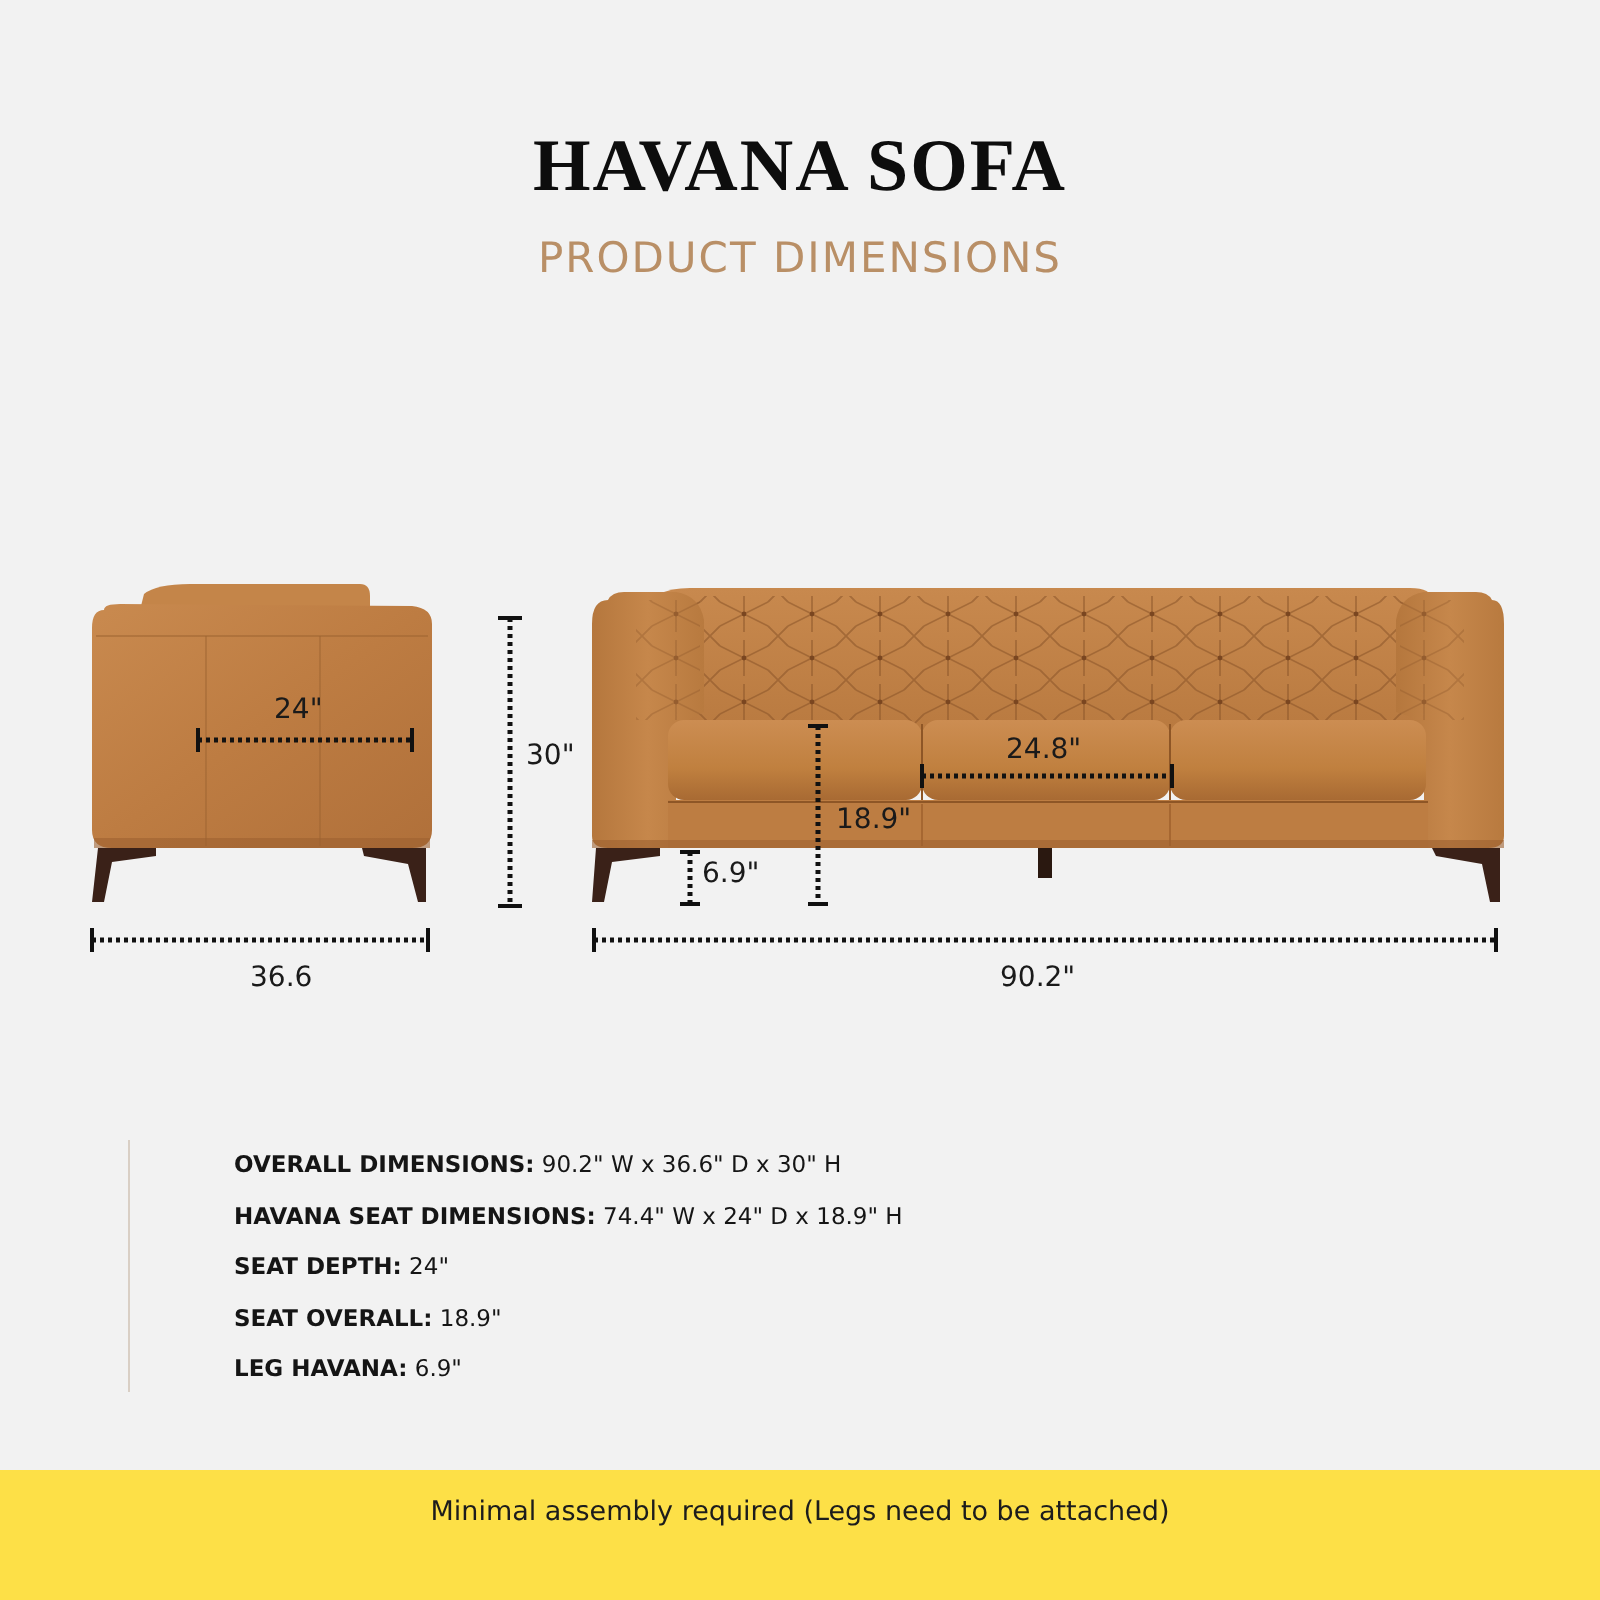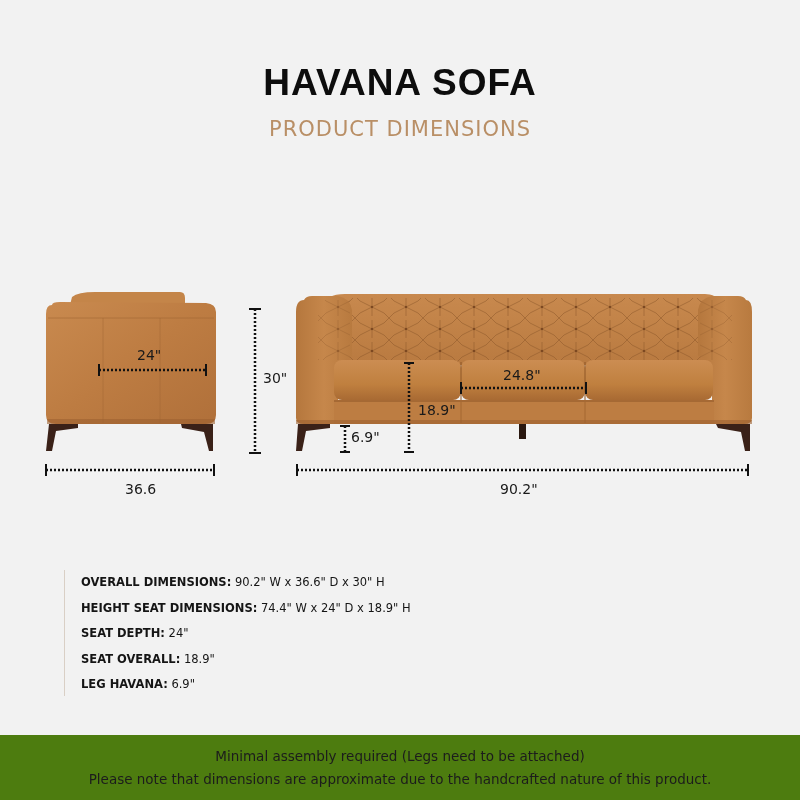--- a/index.html
+++ b/index.html
@@ -6,21 +6,21 @@
     html, body { width: 800px; height: 800px; overflow: hidden; }
     body {
       background: #f2f2f2;
       font-family: "DejaVu Sans", "Liberation Sans", sans-serif;
       color: #111;
       position: relative;
     }
     .title {
       position: absolute; left: 0; top: 62px; width: 800px;
       text-align: center;
-      font-family: Liberation Sans, sans-serif;
+      font-family: Liberation Serif, serif;
       font-weight: bold;
       font-size: 37px;
       letter-spacing: 1px;
       color: #0d0d0d;
     }
     .subtitle {
       position: absolute; left: 0; top: 117px; width: 800px;
       text-align: center;
       font-family: "DejaVu Sans", sans-serif;
       font-size: 21px;
@@ -46,26 +46,26 @@
     }
     .spec-row {
       font-family: "DejaVu Sans", sans-serif;
       font-size: 11.5px;
       line-height: 13px;
       height: 25.5px;
       padding-top: 6px;
       color: #151515;
       white-space: nowrap;
     }
-    .spec-row .k { font-weight: bold; }
+    .spec-row .k { font-weight: bold; margin-left: 36px; }
     .spec-row .v { font-weight: normal; }
 
     .footer {
       position: absolute; left: 0; top: 735px; width: 800px; height: 65px;
-      background: #4d7c0f;
+      background: #fde047;
       text-align: center;
       font-family: "DejaVu Sans", sans-serif;
       font-size: 13.5px;
       color: #1c1c1c;
     }
     .footer .line1 { position: absolute; left: 0; width: 800px; top: 13px; }
     .footer .line2 { position: absolute; left: 0; width: 800px; top: 36px; }
   </style>
 </head>
 <body>
@@ -197,29 +197,28 @@
   <div class="dimlabel" style="left:418px; top:402px;">18.9"</div>
   <div class="dimlabel" style="left:351px; top:429px;">6.9"</div>
   <div class="dimlabel" style="left:500px; top:481px;">90.2"</div>
 </div>
 
 <div class="specs">
   <div class="spec-row">
     <span class="k">OVERALL DIMENSIONS:</span><span class="v"> 90.2" W x 36.6" D x 30" H</span>
   </div>
   <div class="spec-row">
-    <span class="k">HEIGHT SEAT DIMENSIONS:</span><span class="v"> 74.4" W x 24" D x 18.9" H</span>
+    <span class="k">HAVANA SEAT DIMENSIONS:</span><span class="v"> 74.4" W x 24" D x 18.9" H</span>
   </div>
   <div class="spec-row">
     <span class="k">SEAT DEPTH:</span><span class="v"> 24"</span>
   </div>
   <div class="spec-row">
     <span class="k">SEAT OVERALL:</span><span class="v"> 18.9"</span>
   </div>
   <div class="spec-row">
     <span class="k">LEG HAVANA:</span><span class="v"> 6.9"</span>
   </div>
 </div>
 
 <div class="footer">
   <div class="line1">Minimal assembly required (Legs need to be attached)</div>
-  <div class="line2">Please note that dimensions are approximate due to the handcrafted nature of this product.</div>
 </div>
 
 </body></html>

